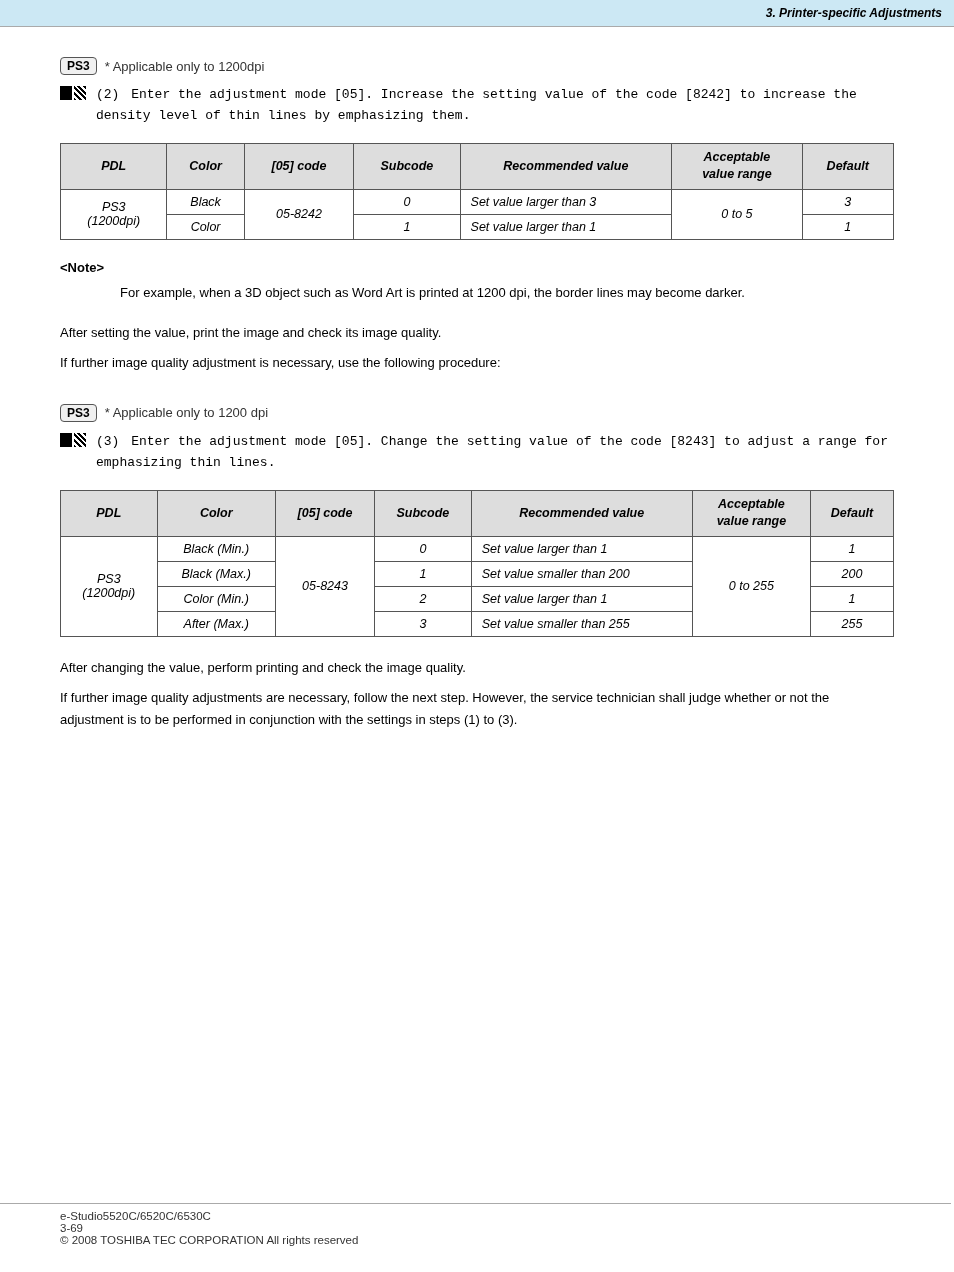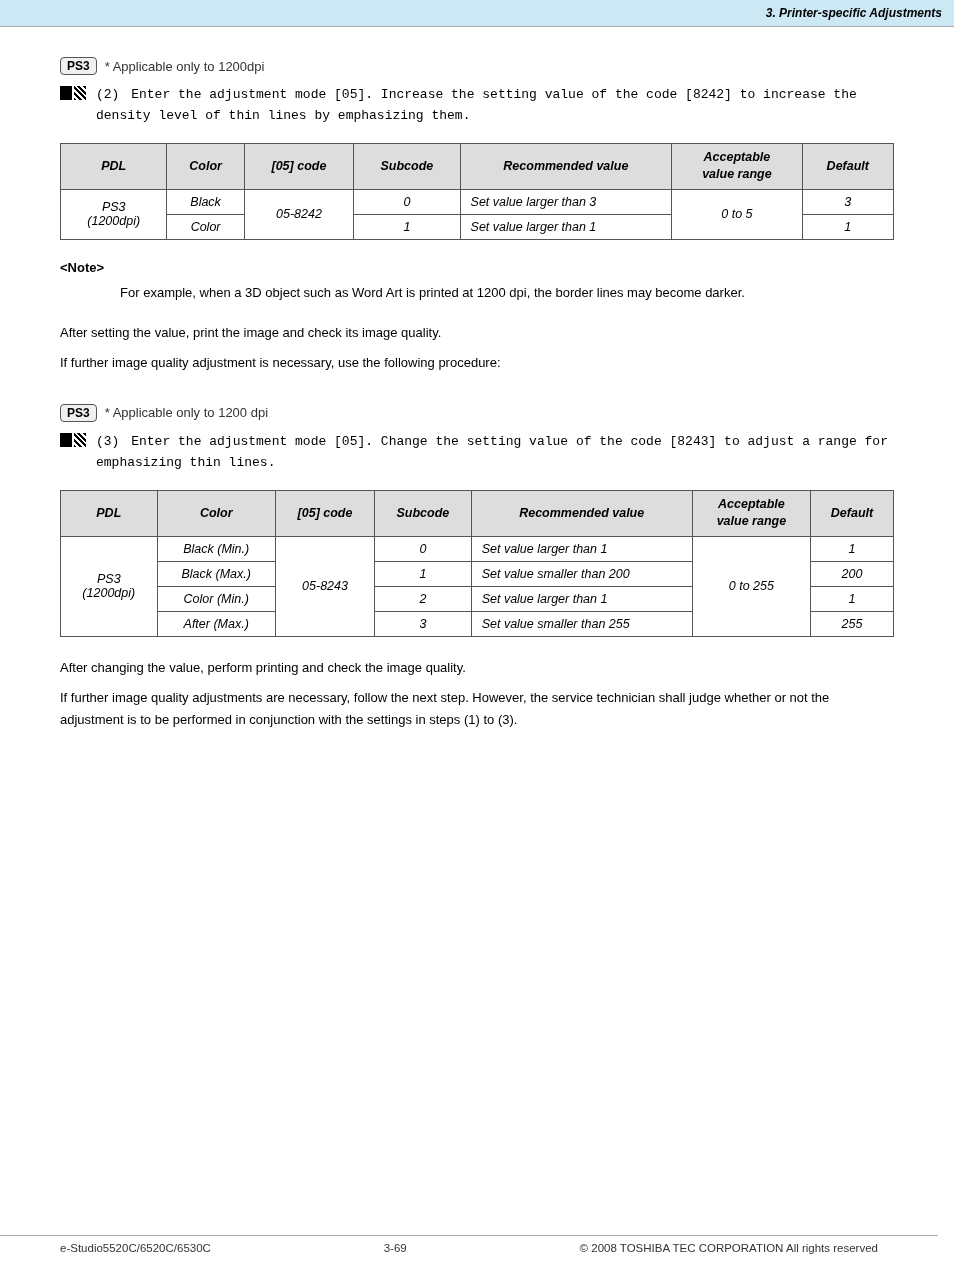--- a/index.html
+++ b/index.html
@@ -118,28 +118,29 @@
     }
     .after-text {
       margin: 8px 0;
       line-height: 1.7;
       font-size: 13px;
     }
     .footer {
       position: absolute;
       bottom: 18px;
       left: 0;
-      right: 16px;
+      right: 3px;
       display: flex;
       justify-content: space-between;
-      padding: 0 60px;
+      padding: 8px 60px;
       font-size: 11.5px;
       color: #333;
       border-top: 1px solid #aaa;
       padding-top: 6px;
+      flex-direction: column;
     }
     .section-gap {
       margin-top: 30px;
     }
     .td-left {
       text-align: left;
     }
   </style>
 </head>
 <body>

